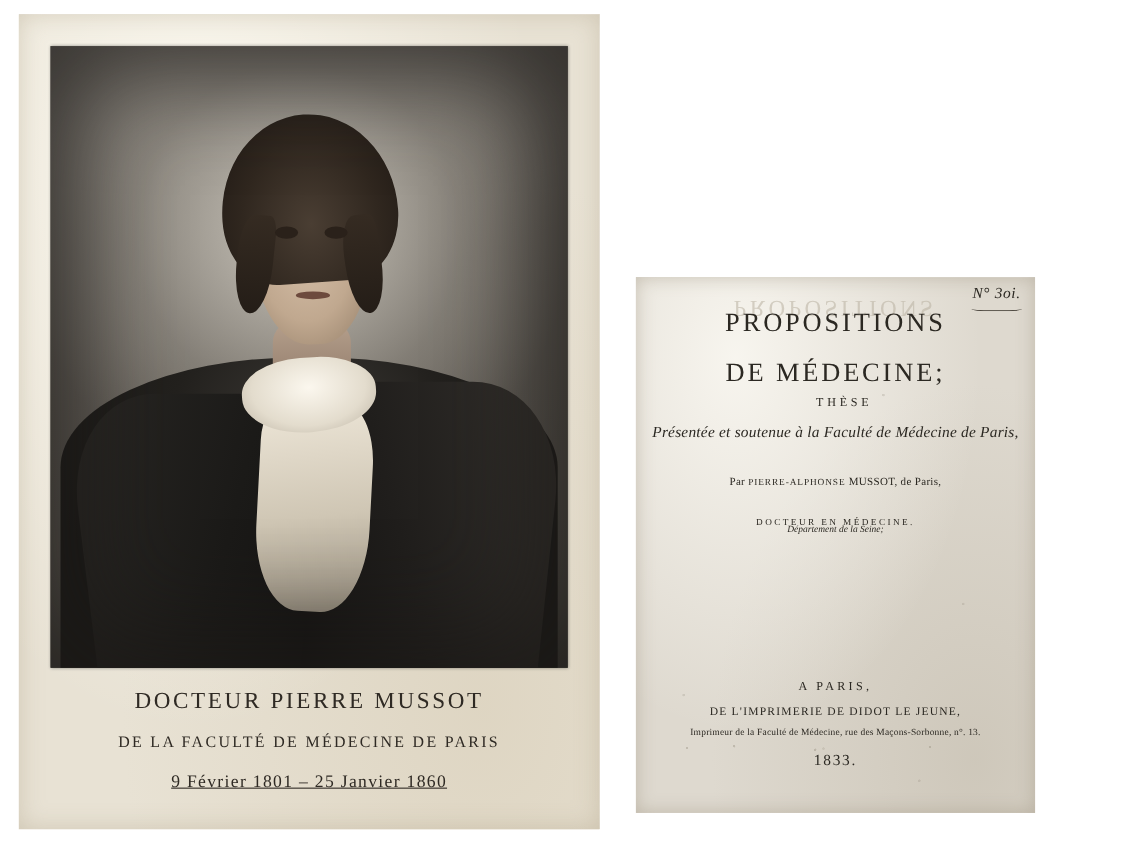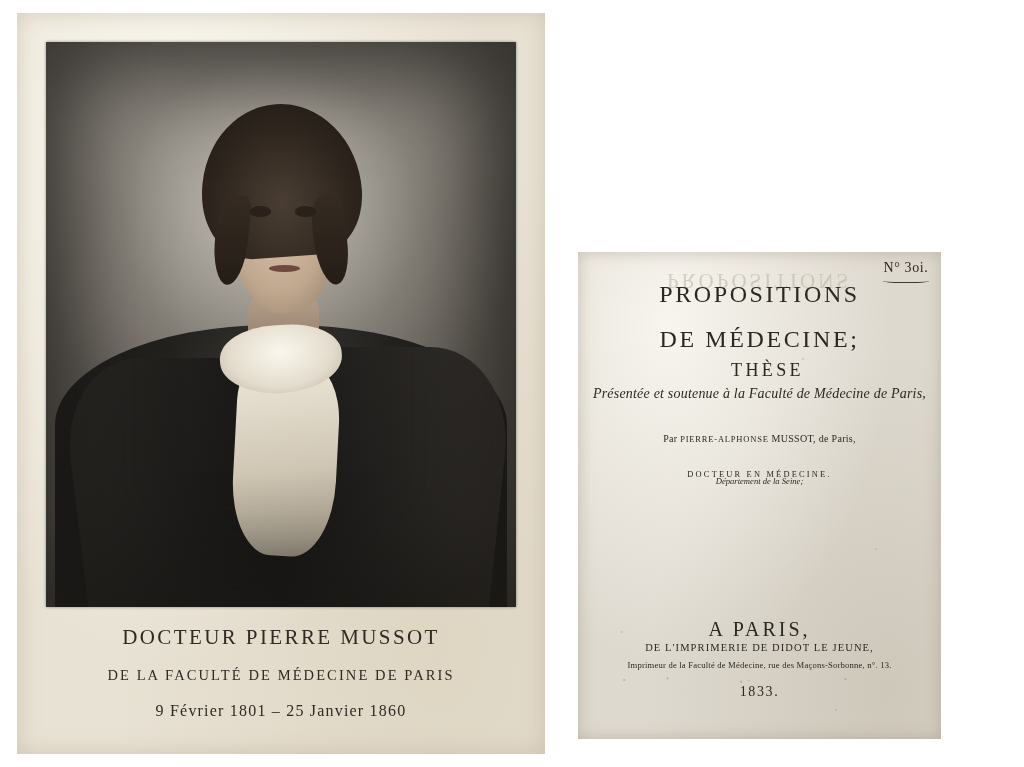--- a/index.html
+++ b/index.html
@@ -195,20 +195,21 @@
   }
   .cap-sub {
     font-size: 14.5px;
     letter-spacing: 2.1px;
     margin: 12px 0 18px 0;
   }
   .cap-dates {
     font-size: 16px;
     letter-spacing: 1.2px;
     margin: 12px;
+    text-decoration: underline;
   }
 
   
   .titlepage {
     position: absolute;
     left: 578px;
     top: 252px;
     width: 363px;
     height: 487px;
     background: #ded9cf;
@@ -246,20 +247,21 @@
     font-family: "Liberation Serif", serif;
     pointer-events: none;
   }
   .tp-number {
     position: absolute;
     right: 12px;
     top: 8px;
     font-size: 14px;
     letter-spacing: 0.6px;
     color: #2b2822;
+    font-style: italic;
   }
   .tp-number .rule {
     display: block;
     width: 46px;
     height: 4px;
     margin: 2px 0 0 auto;
     border-bottom: 1.2px solid #3a352d;
     border-radius: 40%;
   }
   .tp-title1 {
@@ -277,21 +279,21 @@
     top: 62px;
     font-size: 24px;
     letter-spacing: 2.6px;
     font-weight: normal;
     margin: 12px;
   }
   .tp-these {
     position: absolute;
     left: 0; right: 0;
     top: 108px;
-    font-size: 18px;
+    font-size: 11px;
     letter-spacing: 3.4px;
     padding-left: 16px;
   }
   .tp-presented {
     position: absolute;
     left: 0; right: 0;
     top: 134px;
     font-size: 14px;
     font-style: italic;
     letter-spacing: 0.2px;
@@ -340,21 +342,21 @@
   .tp-epigraph .src {
     display: block;
     font-size: 7px;
     letter-spacing: 0.8px;
     margin-top: 2px;
   }
   .tp-place {
     position: absolute;
     left: 0; right: 0;
     top: 366px;
-    font-size: 20px;
+    font-size: 11px;
     letter-spacing: 3px;
   }
   .tp-printer {
     position: absolute;
     left: 0; right: 0;
     top: 390px;
     font-size: 10.5px;
     letter-spacing: 1.1px;
     text-align: center;
   }

